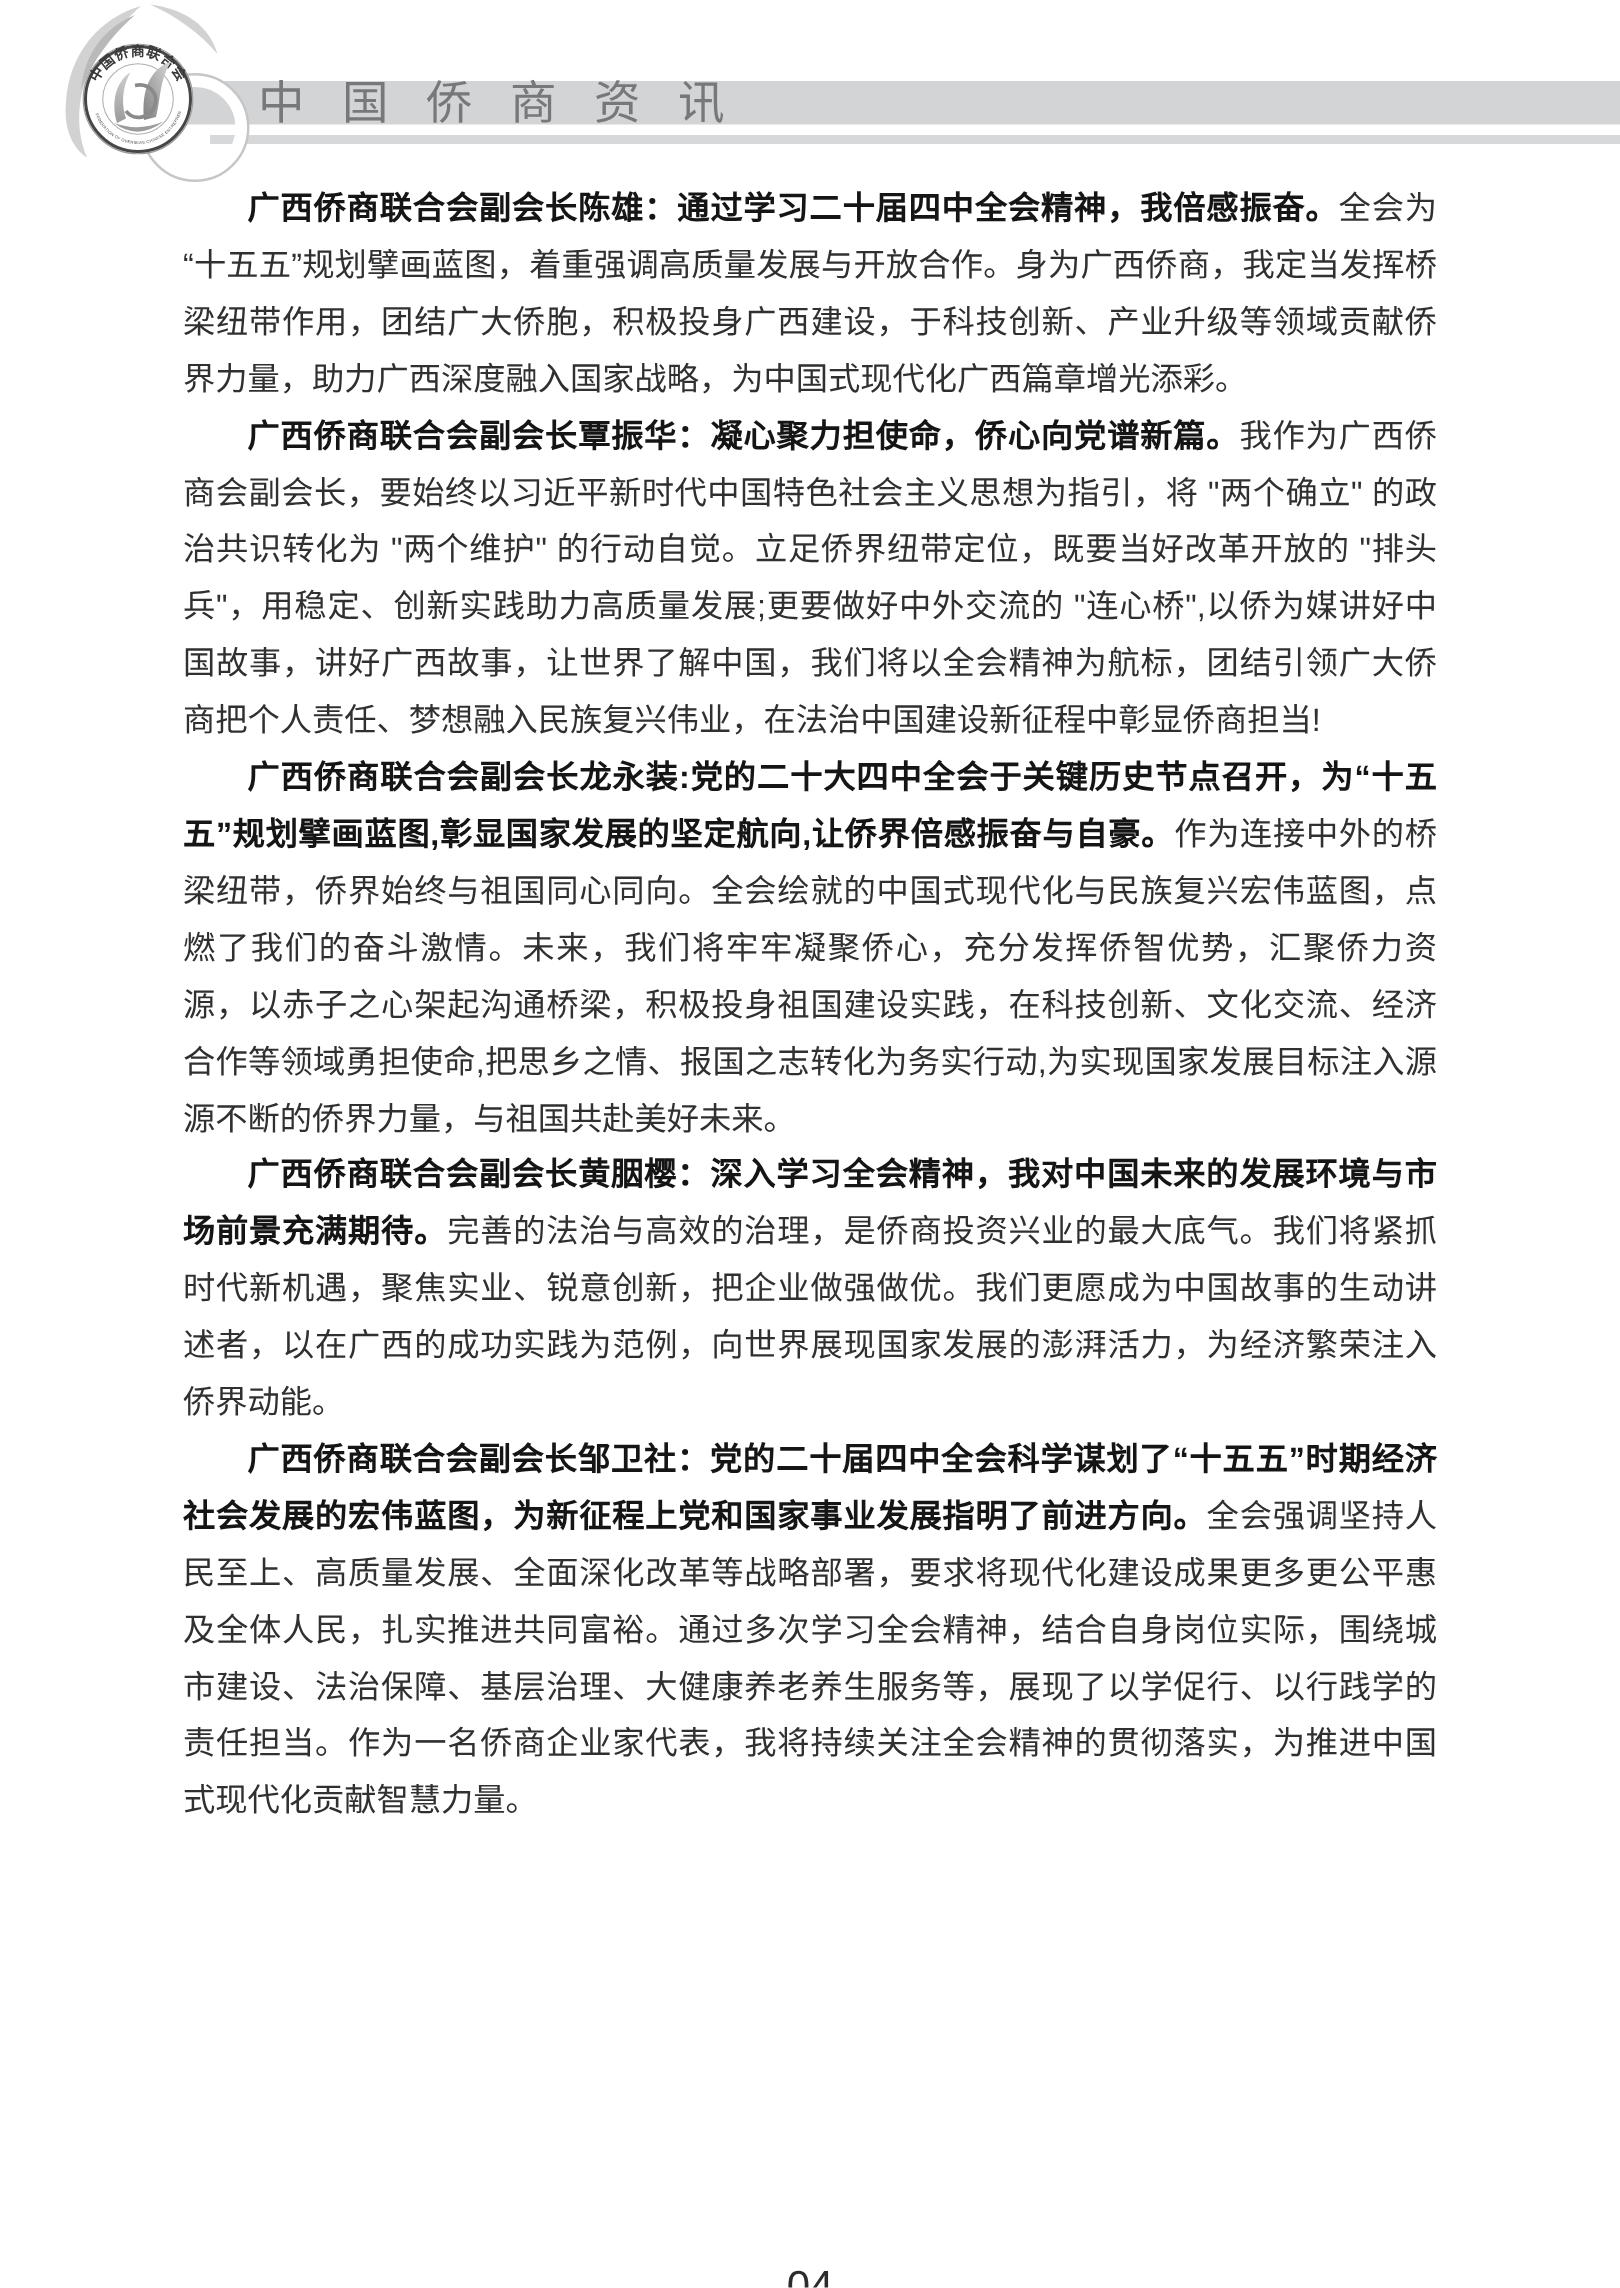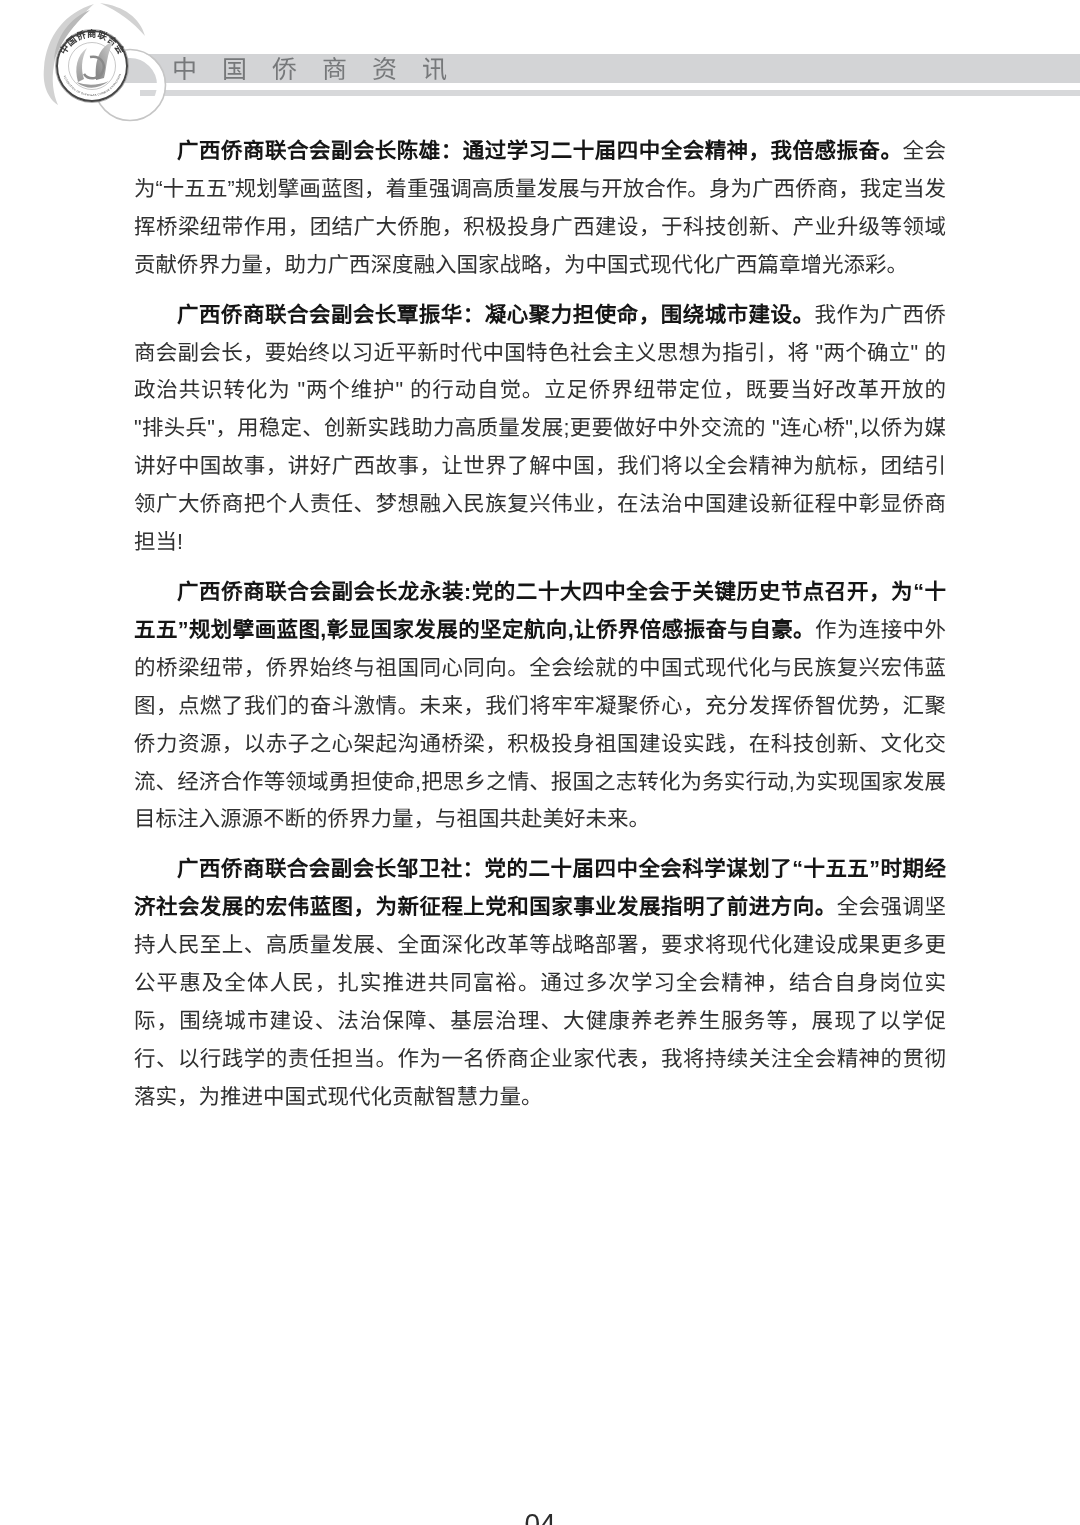--- a/index.html
+++ b/index.html
@@ -14,32 +14,32 @@
   .band-thick {
     position:absolute; left:112px; top:54px; right:0; height:29px;
     background:#d3d4d6;
   }
   .band-thin {
     position:absolute; left:140px; top:90px; right:0; height:6px;
     background:#d7d8da;
   }
   .masthead {
     position:absolute; left:172px; top:54px; height:24px;
-    line-height:30px; font-size:25px; letter-spacing:25px;
+    line-height:30px; font-size:31px; letter-spacing:25px;
     color:#76787a; white-space:nowrap;
   }
   .logo {
     position:absolute; left:30px; top:2px; width:170px; height:130px;
   }
   
   .content {
     position:absolute; left:122px; top:121px; width:836px;
   }
   .para {
-    margin:12px; padding:0;
+    margin:0; padding:0;
     font-size:21.5px; line-height:37.9px;
     text-align:justify; text-justify:inter-ideograph;
     text-indent:2em;
     color:#303030;
   }
   .para .lead { font-weight:700; color:#151515; }
   
   .page-num {
     position:absolute; top:1508px; left:0; width:100%;
     text-align:center;
@@ -96,18 +96,19 @@
       <path d="M48,80 C44,66 47,53 57,46 C51,57 51,68 54,77 Z" fill="url(#gPetal2)"></path>
       <path d="M66,78 C64,58 70,44 84,39 C76,52 77,66 74,76 Z" fill="url(#gPetal)"></path>
       <path d="M60,55 C70,53 76,61 73,69 C70,77 59,79 54,72" fill="none" stroke="#8a8a8a" stroke-width="2.5"></path>
       <path d="M46,80 Q62,92 79,79 Q62,86 46,80 Z" fill="#9c9c9c"></path>
     </g>
   </g>
 </svg>
 
 <div class="content">
   <p class="para"><span class="lead">广西侨商联合会副会长陈雄：通过学习二十届四中全会精神，我倍感振奋。</span><span>全会为“十五五”规划擘画蓝图，着重强调高质量发展与开放合作。身为广西侨商，我定当发挥桥梁纽带作用，团结广大侨胞，积极投身广西建设，于科技创新、产业升级等领域贡献侨界力量，助力广西深度融入国家战略，为中国式现代化广西篇章增光添彩。</span></p>
-  <p class="para"><span class="lead">广西侨商联合会副会长覃振华：凝心聚力担使命，围绕城市建设。</span><span>我作为广西侨商会副会长，要始终以习近平新时代中国特色社会主义思想为指引，将 "两个确立" 的政治共识转化为 "两个维护" 的行动自觉。立足侨界纽带定位，既要当好改革开放的 "排头兵"，用稳定、创新实践助力高质量发展;更要做好中外交流的 "连心桥",以侨为媒讲好中国故事，讲好广西故事，让世界了解中国，我们将以全会精神为航标，团结引领广大侨商把个人责任、梦想融入民族复兴伟业，在法治中国建设新征程中彰显侨商担当!</span></p>
+  <p class="para"><span class="lead">广西侨商联合会副会长覃振华：凝心聚力担使命，侨心向党谱新篇。</span><span>我作为广西侨商会副会长，要始终以习近平新时代中国特色社会主义思想为指引，将 "两个确立" 的政治共识转化为 "两个维护" 的行动自觉。立足侨界纽带定位，既要当好改革开放的 "排头兵"，用稳定、创新实践助力高质量发展;更要做好中外交流的 "连心桥",以侨为媒讲好中国故事，讲好广西故事，让世界了解中国，我们将以全会精神为航标，团结引领广大侨商把个人责任、梦想融入民族复兴伟业，在法治中国建设新征程中彰显侨商担当!</span></p>
   <p class="para"><span class="lead">广西侨商联合会副会长龙永装:党的二十大四中全会于关键历史节点召开，为“十五五”规划擘画蓝图,彰显国家发展的坚定航向,让侨界倍感振奋与自豪。</span><span>作为连接中外的桥梁纽带，侨界始终与祖国同心同向。全会绘就的中国式现代化与民族复兴宏伟蓝图，点燃了我们的奋斗激情。未来，我们将牢牢凝聚侨心，充分发挥侨智优势，汇聚侨力资源，以赤子之心架起沟通桥梁，积极投身祖国建设实践，在科技创新、文化交流、经济合作等领域勇担使命,把思乡之情、报国之志转化为务实行动,为实现国家发展目标注入源源不断的侨界力量，与祖国共赴美好未来。</span></p>
+  <p class="para"><span class="lead">广西侨商联合会副会长黄胭樱：深入学习全会精神，我对中国未来的发展环境与市场前景充满期待。</span><span>完善的法治与高效的治理，是侨商投资兴业的最大底气。我们将紧抓时代新机遇，聚焦实业、锐意创新，把企业做强做优。我们更愿成为中国故事的生动讲述者，以在广西的成功实践为范例，向世界展现国家发展的澎湃活力，为经济繁荣注入侨界动能。</span></p>
   <p class="para"><span class="lead">广西侨商联合会副会长邹卫社：党的二十届四中全会科学谋划了“十五五”时期经济社会发展的宏伟蓝图，为新征程上党和国家事业发展指明了前进方向。</span><span>全会强调坚持人民至上、高质量发展、全面深化改革等战略部署，要求将现代化建设成果更多更公平惠及全体人民，扎实推进共同富裕。通过多次学习全会精神，结合自身岗位实际，围绕城市建设、法治保障、基层治理、大健康养老养生服务等，展现了以学促行、以行践学的责任担当。作为一名侨商企业家代表，我将持续关注全会精神的贯彻落实，为推进中国式现代化贡献智慧力量。</span></p>
 </div>
 
 <div class="page-num">04</div>
 
 </body></html>

